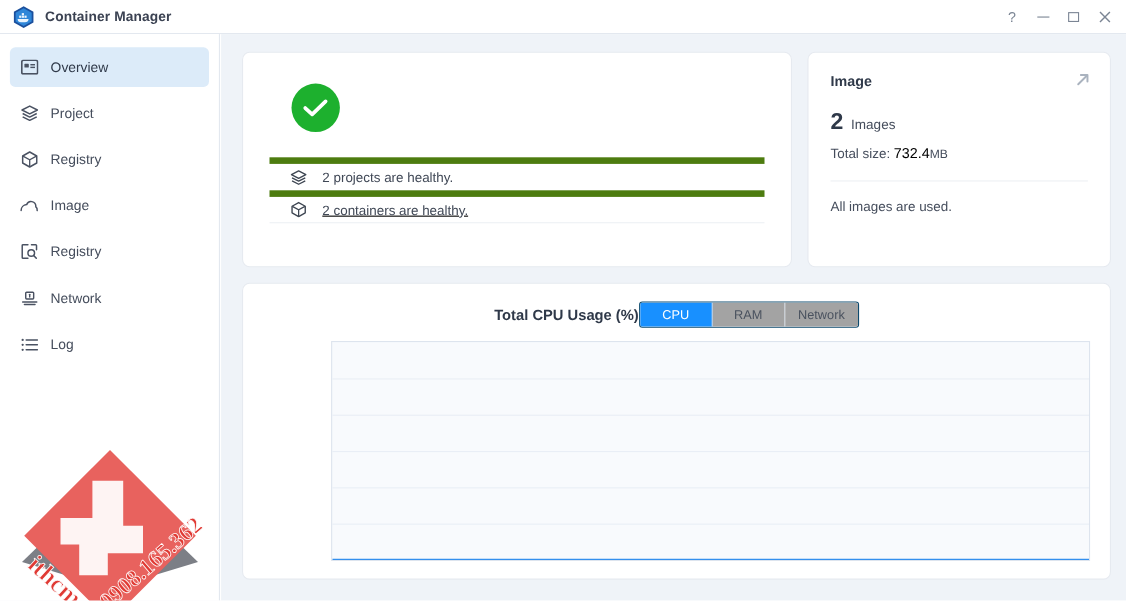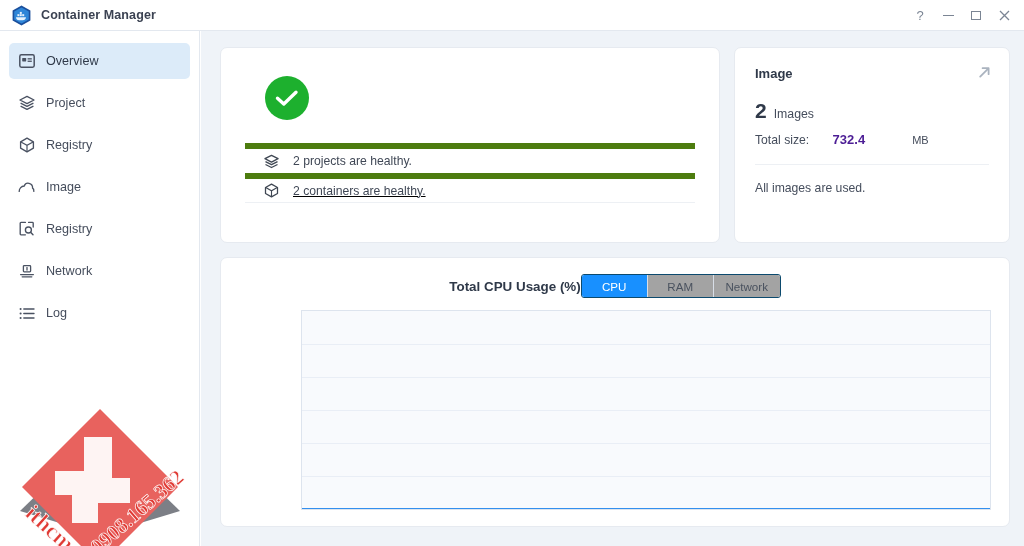--- a/index.html
+++ b/index.html
@@ -113,22 +113,22 @@
   .hrow-text { font-size: 12.2px; color: #404856; }
 
   
   .card-image { width: 276px; height: 196px; padding: 18px 20px 0 20px; position: relative; }
   .img-title { font-size: 13px; font-weight: bold; color: #2f3949; }
   .img-expand { position: absolute; right: 17px; top: 17px; cursor: pointer; }
   .img-count { margin-top: 18px; display: flex; align-items: baseline; }
   .img-count-num { font-size: 21px; font-weight: bold; color: #2f3949; }
   .img-count-lbl { font-size: 12.3px; color: #454d5c; margin-left: 7px; }
   .img-size { margin-top: 9px; font-size: 12.2px; color: #454d5c; }
-  .img-size b { font-weight: bold; color: #4c1d95; font-size: 13px; margin-left: 20px; }
-  .img-size .unit { font-size: 11px; padding-left: 47px; }
+  .img-size b { font-weight: normal; color: #000000; font-size: 13px; }
+  .img-size .unit { font-size: 11px; }
   .img-div { margin-top: 17px; border-top: 1px solid #edf0f4; }
   .img-note { margin-top: 16px; font-size: 12.2px; color: #454d5c; }
 
   
   .card-chart {
     width: 790px; height: 270px; margin-top: 14px;
     padding: 16px 18px 0 18px; position: relative;
   }
   .chart-head { display: flex; align-items: center; justify-content: center; }
   .chart-title { font-size: 13.4px; font-weight: bold; color: #2f3949; }

